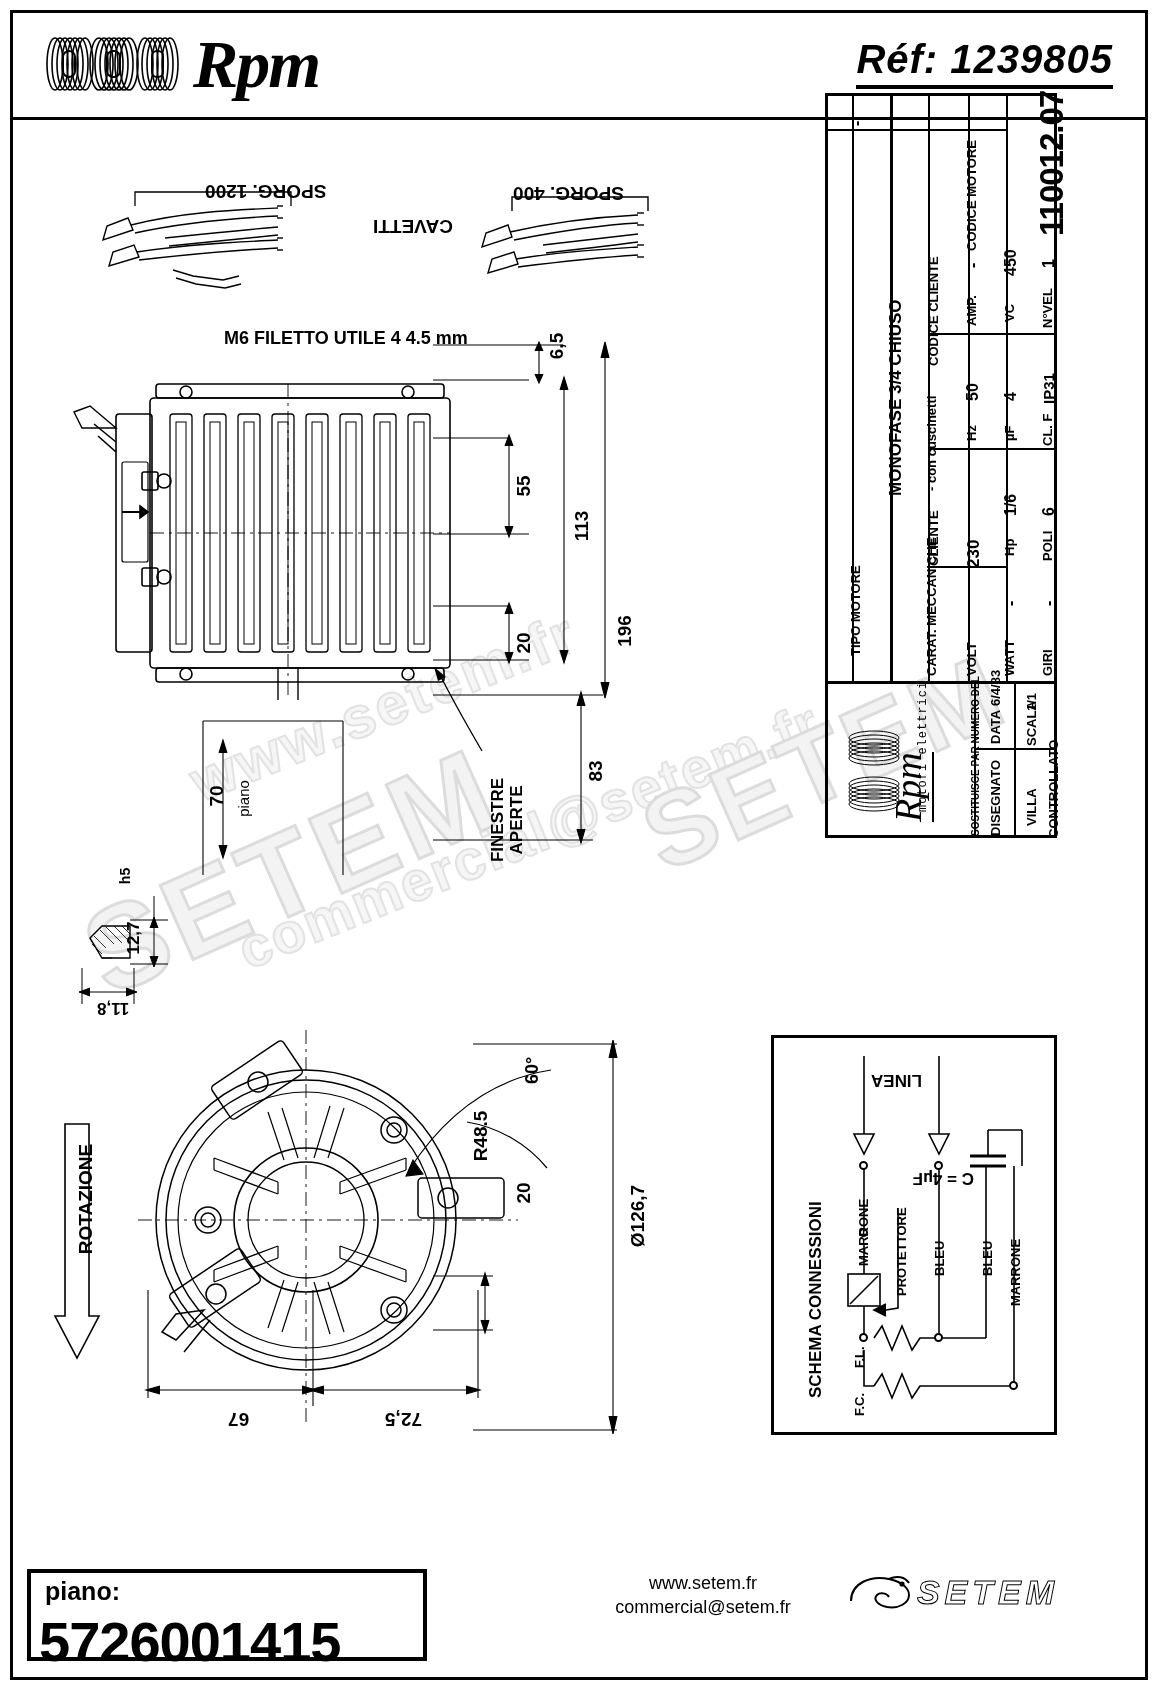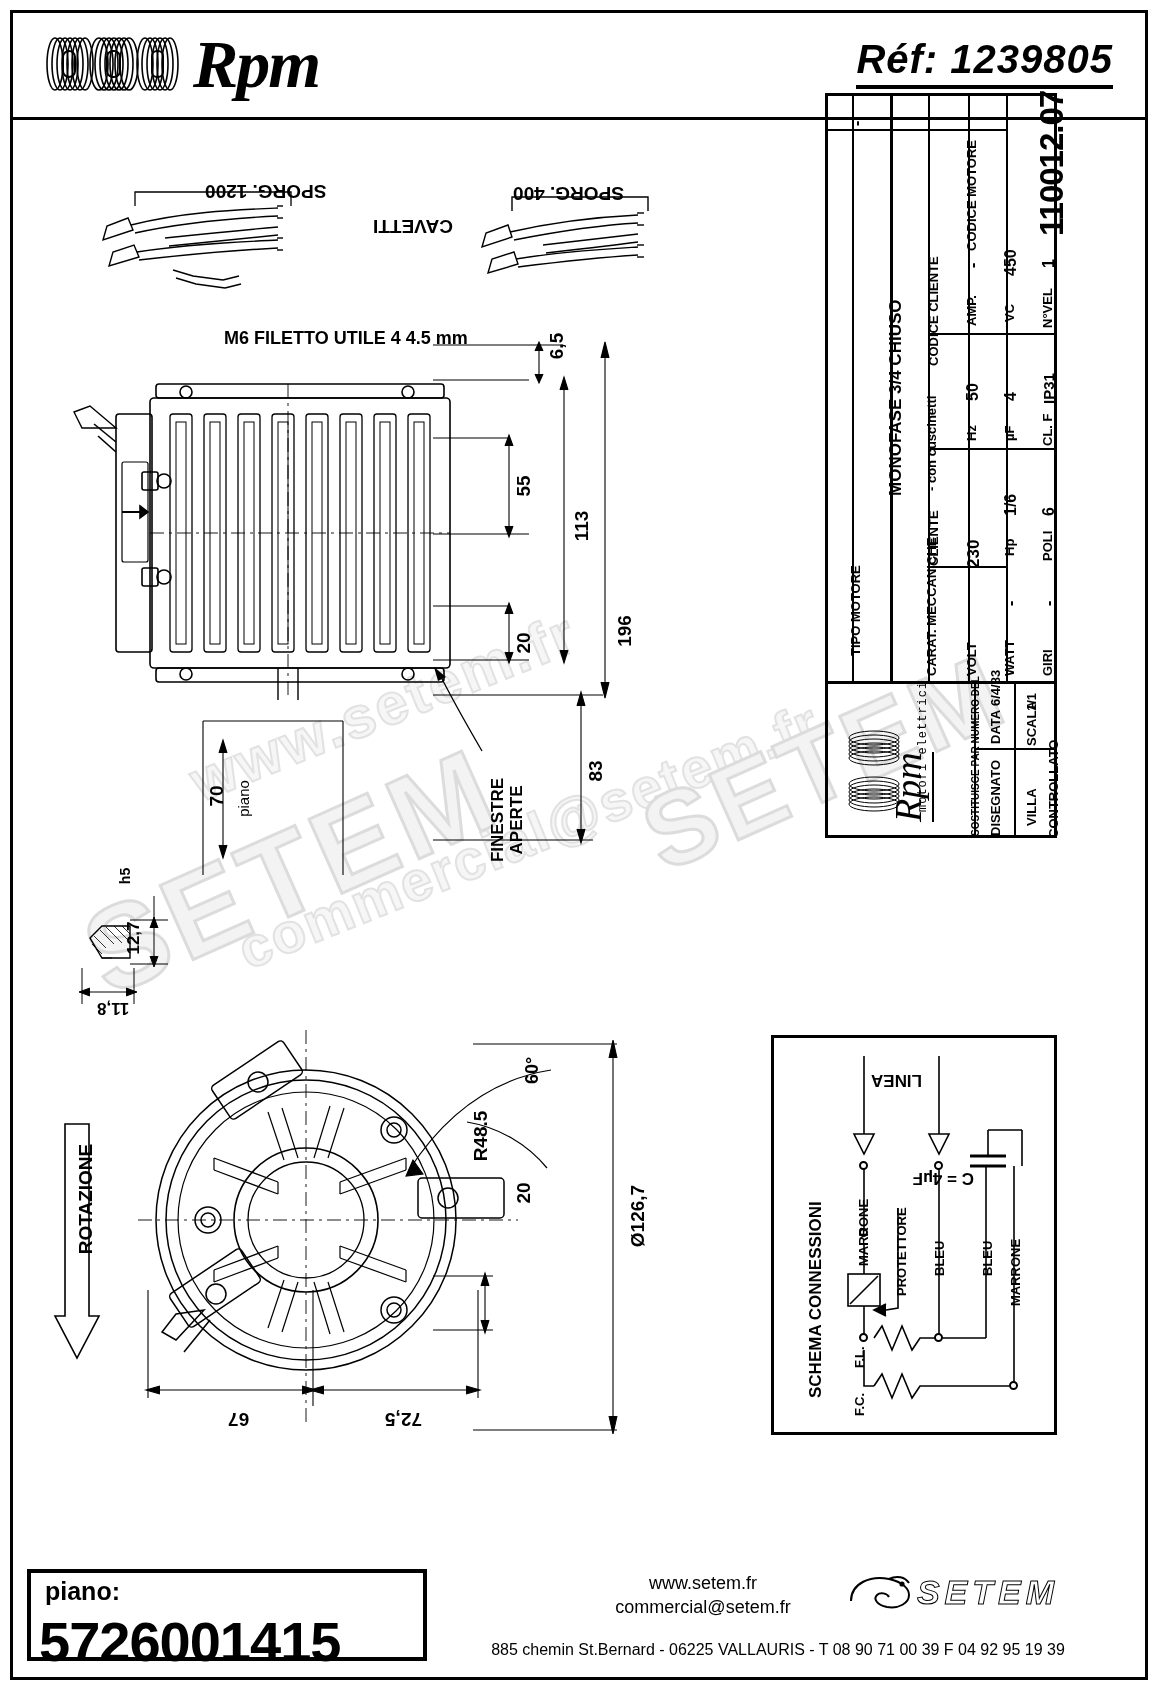--- a/index.html
+++ b/index.html
@@ -620,21 +620,20 @@
 
   <div id="footer">
     <div id="code-box">
       <div id="code-label">piano:</div>
       <div id="code-value">5726001415</div>
     </div>
     <div id="footer-contact">
       <div>www.setem.fr</div>
       <div>commercial@setem.fr</div>
     </div>
-    <div id="footer-address">885 chemin St.Bernard  -  06225 VALLAURIS  -  T 08 90 71 00 39   F 04 92 95 19 39</div>
     <div id="setem-swoosh">
       <svg width="70" height="44" viewBox="0 0 70 44">
         <g fill="none" stroke="#000" stroke-width="2">
           <path d="M6 30 C6 12 26 4 44 8 C58 11 64 18 64 24 C64 32 54 38 42 36 C32 34 28 28 32 24 C35 21 42 22 44 26"></path>
           <path d="M44 8 C52 4 60 6 64 12"></path>
           <circle cx="57" cy="13" r="1.6" fill="#000"></circle>
         </g>
       </svg>
     </div>
     <div id="setem-logo">SETEM</div>

